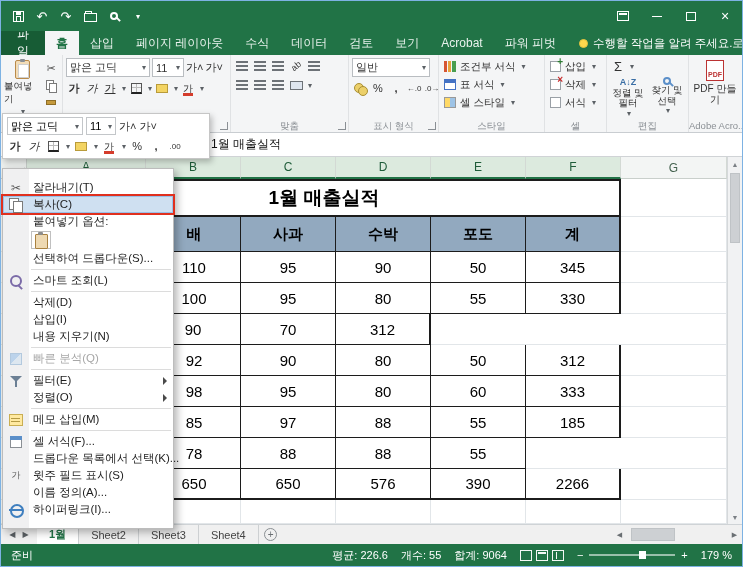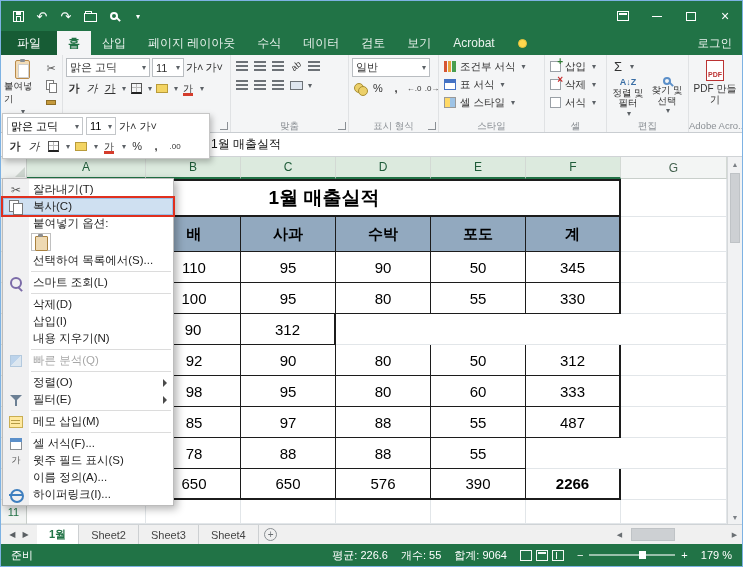--- a/index.html
+++ b/index.html
@@ -139,21 +139,21 @@
   .ztrack{width:86px;height:2px;background:rgba(255,255,255,.55);position:relative;}
   .zthumb{position:absolute;left:58%;top:-3px;width:7px;height:8px;background:#fff;}
 
   
   .minibar{position:absolute;left:1px;top:112px;width:208px;height:46px;background:#fff;border:1px solid #c6c6c6;box-shadow:2px 3px 6px rgba(0,0,0,.25);z-index:40;padding:2px 4px;display:flex;flex-direction:column;justify-content:space-between;}
   .mrow{display:flex;align-items:center;gap:3px;height:20px;}
   .mbox{border:1px solid #c3c6c9;background:#fff;height:18px;display:flex;align-items:center;padding:0 3px;font-size:11px;white-space:nowrap;overflow:hidden;}
   .mico{min-width:16px;height:16px;display:flex;align-items:center;justify-content:center;font-size:11px;color:#333;}
 
   
-  .cmenu{position:absolute;left:1px;top:167px;width:172px;background:linear-gradient(to right,#f0f0f1 26px,#fff 26px);border:1px solid #bcbcbc;box-shadow:3px 3px 8px rgba(0,0,0,.3);z-index:50;padding:2px 0;font-size:11.5px;color:#1e1e1e;margin-top:10px;}
+  .cmenu{position:absolute;left:1px;top:167px;width:172px;background:linear-gradient(to right,#f0f0f1 26px,#fff 26px);border:1px solid #bcbcbc;box-shadow:3px 3px 8px rgba(0,0,0,.3);z-index:50;padding:10px 0;font-size:11.5px;color:#1e1e1e;}
   .citem{position:relative;height:17px;display:flex;align-items:center;padding-left:30px;padding-right:6px;white-space:nowrap;}
   .citem.pasterow{height:20px;}
   .citem.disabled{color:#a7a7a7;}
   .citem.disabled .ic{opacity:.45;}
   .citem.hl{background:#cfe0f1;outline:1px solid #9ac0e8;outline-offset:-1px;}
   .citem.redbox{box-shadow:0 0 0 2px var(--red);z-index:2;}
   .csep{height:1px;background:#dcdcdc;margin:2px 2px 2px 28px;}
   .subarrow{margin-left:auto;width:0;height:0;border-left:4px solid #4a4a4a;border-top:4px solid transparent;border-bottom:4px solid transparent;}
   .ic{position:absolute;left:5px;top:50%;transform:translateY(-50%);width:16px;height:16px;display:flex;align-items:center;justify-content:center;}
   .pastebtn{width:20px;height:18px;border:1px solid #c0c0c0;background:#fff;position:relative;display:inline-block;margin-left:-2px;}
@@ -215,23 +215,25 @@
     <div class="ftab">파일</div>
     <div style="display:flex;">
         <div class="rtab active">홈</div>
         <div class="rtab">삽입</div>
         <div class="rtab">페이지 레이아웃</div>
         <div class="rtab">수식</div>
         <div class="rtab">데이터</div>
         <div class="rtab">검토</div>
         <div class="rtab">보기</div>
         <div class="rtab">Acrobat</div>
+        <div class="rtab">파워 피벗</div>
       </div>
     <div class="tellme">
       <span class="bulb"></span>
+      <span>수행할 작업을 알려 주세요.</span>
     </div>
     <div class="tabrow-right">
       <span>로그인</span>
 
     </div>
   </div>
 
   <div class="ribbon">
 
     <div class="rgroup clipwrap" style="width:62px;">
@@ -484,20 +486,21 @@
             <div class="tcell first" style="width: 95px;">100</div>
             <div class="tcell" style="width: 95px;">95</div>
             <div class="tcell" style="width: 95px;">80</div>
             <div class="tcell" style="width: 95px;">55</div>
             <div class="tcell lastc" style="width: 95px;">330</div>
             <div class="gcell" style="flex: 1 1 0%;"></div>
           </div>
           <div class="grow" style="height: 31px;">
             <div class="gcell" style="width: 119px;"></div>
             <div class="tcell" style="width: 95px;">90</div>
+            <div class="tcell" style="width: 95px;">70</div>
             <div class="tcell lastc" style="width: 95px;">312</div>
             <div class="gcell" style="flex: 1 1 0%;"></div>
           </div>
           <div class="grow" style="height: 31px;">
             <div class="gcell" style="width: 119px;"></div>
             <div class="tcell first" style="width: 95px;">92</div>
             <div class="tcell" style="width: 95px;">90</div>
             <div class="tcell" style="width: 95px;">80</div>
             <div class="tcell" style="width: 95px;">50</div>
             <div class="tcell lastc" style="width: 95px;">312</div>
@@ -511,38 +514,38 @@
             <div class="tcell" style="width: 95px;">60</div>
             <div class="tcell lastc" style="width: 95px;">333</div>
             <div class="gcell" style="flex: 1 1 0%;"></div>
           </div>
           <div class="grow" style="height: 31px;">
             <div class="gcell" style="width: 119px;"></div>
             <div class="tcell first" style="width: 95px;">85</div>
             <div class="tcell" style="width: 95px;">97</div>
             <div class="tcell" style="width: 95px;">88</div>
             <div class="tcell" style="width: 95px;">55</div>
-            <div class="tcell lastc" style="width: 95px;">487</div>
+            <div class="tcell lastc" style="width: 95px;">185</div>
             <div class="gcell" style="flex: 1 1 0%;"></div>
           </div>
           <div class="grow" style="height: 31px;">
             <div class="gcell" style="width: 119px;"></div>
             <div class="tcell first" style="width: 95px;">78</div>
             <div class="tcell" style="width: 95px;">88</div>
             <div class="tcell" style="width: 95px;">88</div>
             <div class="tcell" style="width: 95px;">55</div>
             <div class="gcell" style="flex: 1 1 0%;"></div>
           </div>
           <div class="grow trow-last" style="height: 31px;">
             <div class="gcell" style="width: 119px;"></div>
             <div class="tcell first" style="width: 95px;">650</div>
             <div class="tcell" style="width: 95px;">650</div>
             <div class="tcell" style="width: 95px;">576</div>
             <div class="tcell" style="width: 95px;">390</div>
-            <div class="tcell lastc" style="width: 95px; font-weight: bold;">2266</div>
+            <div class="tcell lastc" style="width: 95px;">2266</div>
             <div class="gcell" style="flex: 1 1 0%;"></div>
           </div>
           <div class="grow" style="flex: 1 1 0%;">
             <div class="gcell" style="width: 119px;"></div>
             <div class="gcell" style="width: 95px;"></div>
             <div class="gcell" style="width: 95px;"></div>
             <div class="gcell" style="width: 95px;"></div>
             <div class="gcell" style="width: 95px;"></div>
             <div class="gcell" style="width: 95px;"></div>
             <div class="gcell" style="flex: 1 1 0%;"></div>
@@ -650,21 +653,21 @@
         <span class="ic"></span>
         <span class="clabel">붙여넣기 옵션:</span>
       </div>
       <div class="citem pasterow">
         <span class="pastebtn">
           <span class="ic ic-clipboard-icon"></span>
         </span>
       </div>
       <div class="citem">
         <span class="ic"></span>
-        <span class="clabel">선택하여 목록에서(S)...</span>
+        <span class="clabel">선택하여 드롭다운(S)...</span>
       </div>
       <div class="csep"></div>
       <div class="citem">
         <span class="ic ic-magnifier-icon"></span>
         <span class="clabel">스마트 조회(L)</span>
       </div>
       <div class="csep"></div>
       <div class="citem">
         <span class="ic"></span>
         <span class="clabel">삭제(D)</span>
@@ -677,40 +680,44 @@
         <span class="ic"></span>
         <span class="clabel">내용 지우기(N)</span>
       </div>
       <div class="csep"></div>
       <div class="citem disabled">
         <span class="ic ic-quick-analysis-icon"></span>
         <span class="clabel">빠른 분석(Q)</span>
       </div>
       <div class="csep"></div>
       <div class="citem">
+        <span class="ic ic-filter-icon"></span>
+        <span class="clabel">필터(E)</span>
+        <span class="subarrow"></span>
+      </div>
+      <div class="citem">
         <span class="ic"></span>
         <span class="clabel">정렬(O)</span>
         <span class="subarrow"></span>
       </div>
-      <div class="citem">
-        <span class="ic ic-filter-icon"></span>
-        <span class="clabel">필터(E)</span>
-        <span class="subarrow"></span>
-      </div>
       <div class="csep"></div>
       <div class="citem">
         <span class="ic ic-comment-icon"></span>
         <span class="clabel">메모 삽입(M)</span>
       </div>
       <div class="csep"></div>
       <div class="citem">
         <span class="ic ic-format-cells-icon"></span>
         <span class="clabel">셀 서식(F)...</span>
       </div>
       <div class="citem">
+        <span class="ic"></span>
+        <span class="clabel">드롭다운 목록에서 선택(K)...</span>
+      </div>
+      <div class="citem">
         <span class="ic ic-phonetic-icon"></span>
         <span class="clabel">윗주 필드 표시(S)</span>
       </div>
       <div class="citem">
         <span class="ic"></span>
         <span class="clabel">이름 정의(A)...</span>
       </div>
       <div class="citem">
         <span class="ic ic-hyperlink-icon"></span>
         <span class="clabel">하이퍼링크(I)...</span>

